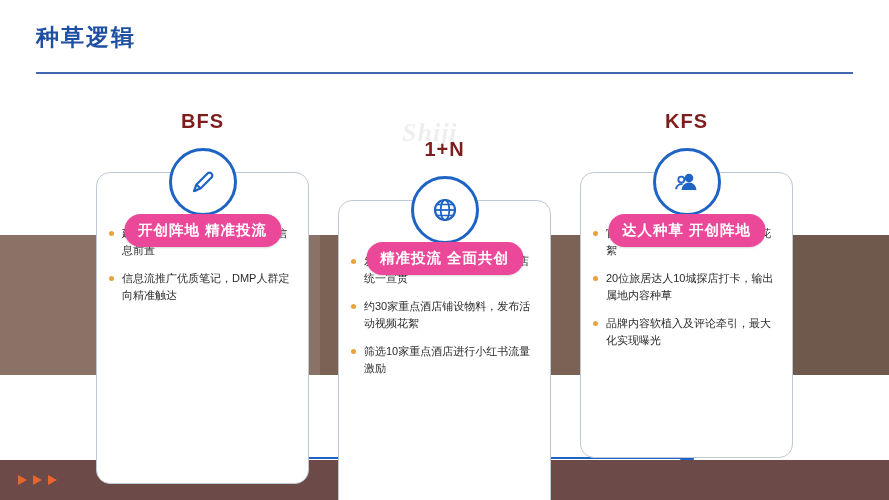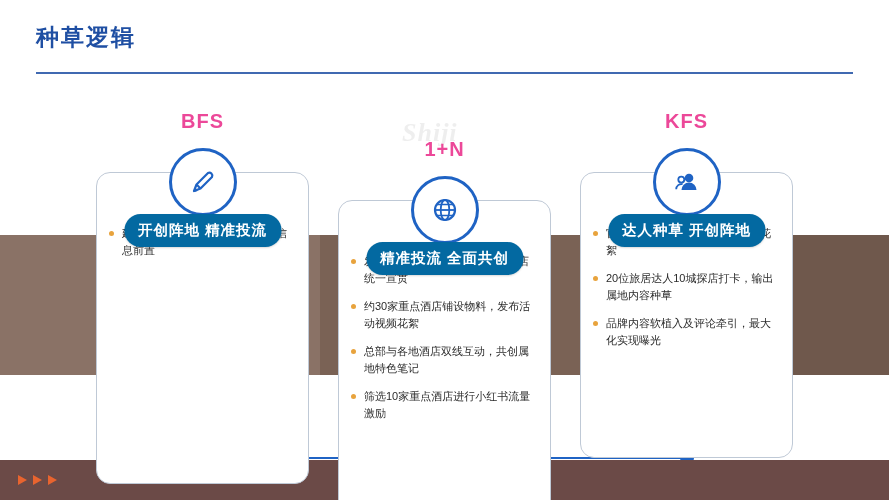--- a/index.html
+++ b/index.html
@@ -121,21 +121,21 @@
     width: 213px;
   }
   .col.c1 { left: 96px; }
   .col.c2 { left: 338px; margin-top: 28px; }
   .col.c3 { left: 580px; }
 
   .col-head {
     text-align: center;
     font-size: 20px;
     font-weight: bold;
-    color: #ec4899;
+    color: #7f1d1d;
     letter-spacing: 1px;
     height: 26px;
   }
 
   .icon-circle {
     position: absolute;
     top: 38px;
     left: 50%;
     margin-left: -34px;
     width: 68px;
@@ -165,21 +165,21 @@
   }
   .card.h1 { height: 312px; }
   .card.h2 { height: 320px; }
   .card.h3 { height: 286px; }
 
   .pill {
     position: absolute;
     left: 50%;
     top: 104px;
     transform: translateX(-50%);
-    background: #0369a1;
+    background: #ec4899;
     color: #ffffff;
     border-radius: 16px;
     padding: 7px 14px;
     font-size: 14.5px;
     font-weight: bold;
     white-space: nowrap;
     letter-spacing: 1px;
     z-index: 5;
     box-shadow: 0 1px 2px rgba(0,0,0,.15);
   }
@@ -252,39 +252,39 @@
   <div class="wm w5">Shiji</div>
 
   <div class="title">种草逻辑</div>
   <div class="title-rule"></div>
 
   <div class="col c1">
     <div class="col-head">BFS</div>
     <div class="card h1">
       <ul class="bullets">
         <li>建立小红书活动官方专区，品牌信息前置</li>
+        <li>信息流推广优质笔记，DMP人群定向精准触达</li>
       </ul>
     </div>
     <div class="icon-circle">
       <svg width="34" height="34" viewBox="0 0 34 34">
         <path d="M8 26 L10.5 19.5 L22 8 A3 3 0 0 1 26 12 L14.5 23.5 Z" fill="none" stroke="#1f63c4" stroke-width="2.2" stroke-linejoin="round"></path>
         <path d="M10.5 19.5 L14.5 23.5" stroke="#1f63c4" stroke-width="2.2"></path>
         <path d="M8 26 L11.2 24.9" stroke="#1f63c4" stroke-width="2.2"></path>
       </svg>
     </div>
     <div class="pill">开创阵地 精准投流</div>
   </div>
 
   <div class="col c2">
     <div class="col-head">1+N</div>
     <div class="card h2">
       <ul class="bullets">
         <li>发放活动指导手册，进行全国酒店统一宣贯</li>
         <li>约30家重点酒店铺设物料，发布活动视频花絮</li>
-        <li>总部与各地酒店双线互动，共创属地特色笔记</li>
         <li>筛选10家重点酒店进行小红书流量激励</li>
       </ul>
     </div>
     <div class="icon-circle">
       <svg width="34" height="34" viewBox="0 0 34 34">
         <circle cx="17" cy="17" r="10" fill="none" stroke="#1f63c4" stroke-width="2.2"></circle>
         <ellipse cx="17" cy="17" rx="4.3" ry="10" fill="none" stroke="#1f63c4" stroke-width="1.8"></ellipse>
         <path d="M7 17 H27" stroke="#1f63c4" stroke-width="1.8"></path>
         <path d="M8.6 11.6 H25.4 M8.6 22.4 H25.4" stroke="#1f63c4" stroke-width="1.5"></path>
       </svg>

